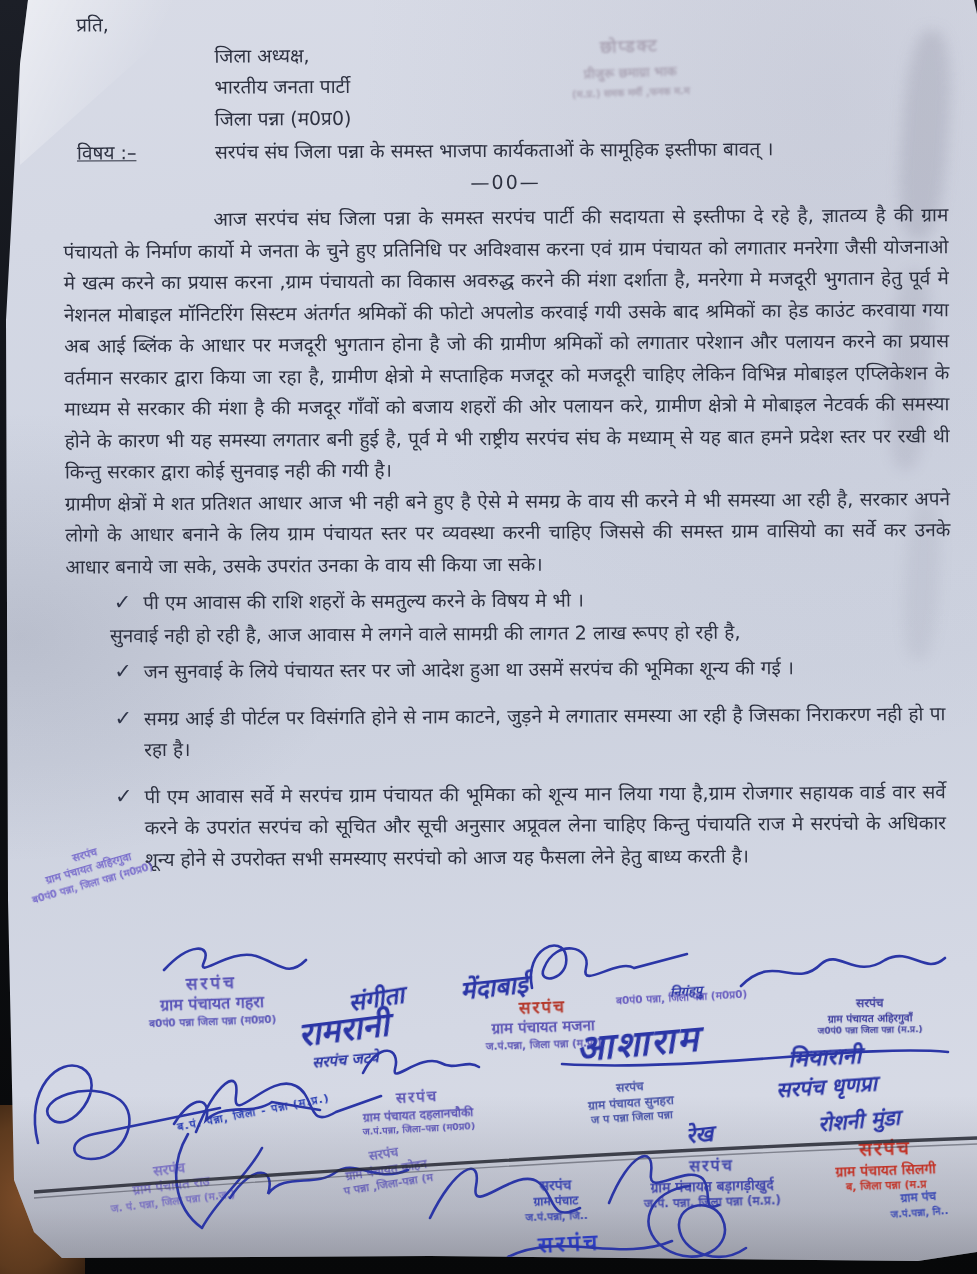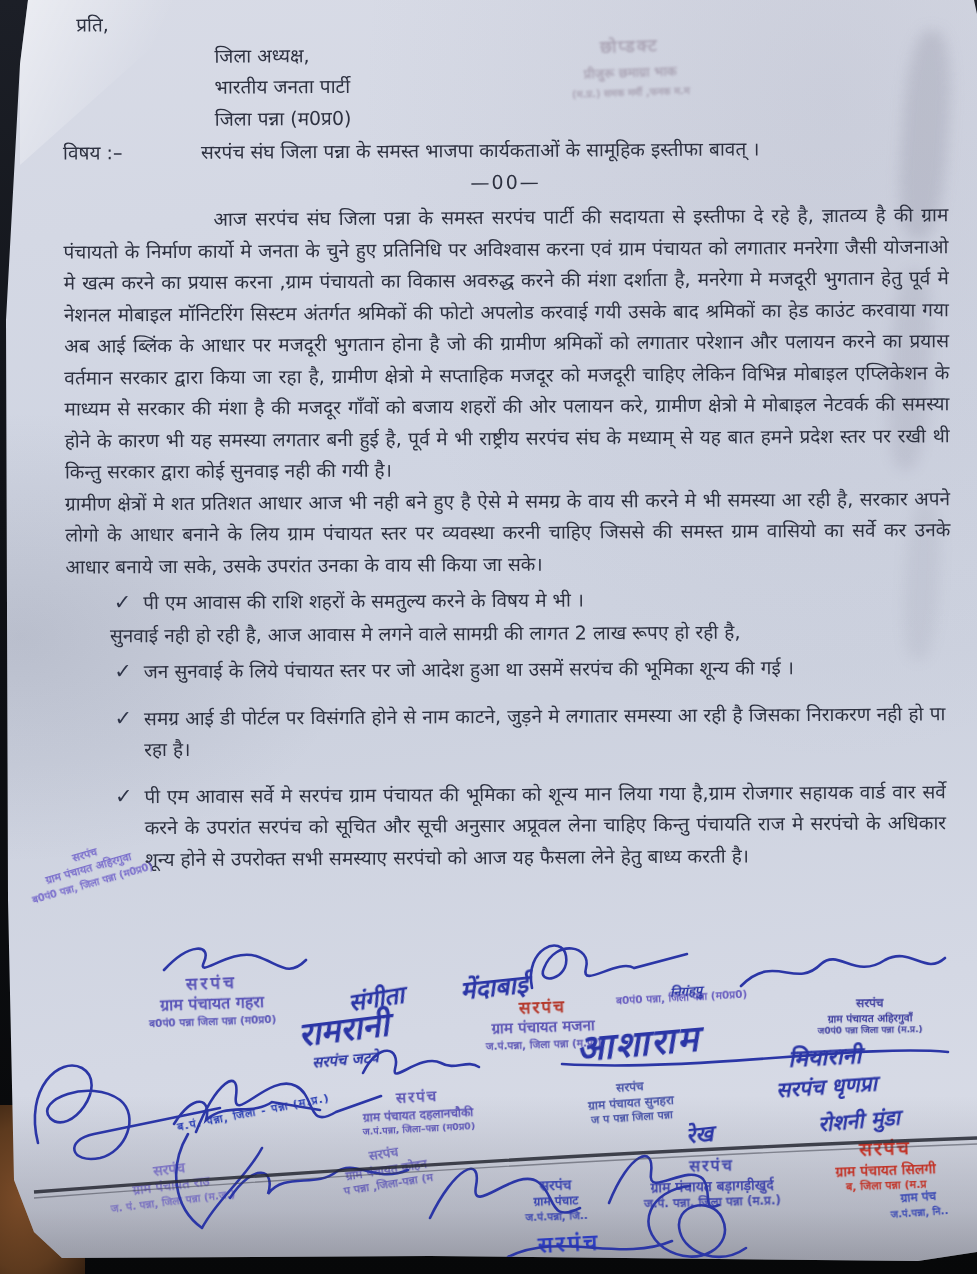--- a/index.html
+++ b/index.html
@@ -28,21 +28,21 @@
   .sm2{left:890px;top:270px;width:40px;height:200px;transform:rotate(3deg);opacity:.7;}
   .sm3{left:905px;top:500px;width:34px;height:160px;transform:rotate(3deg);opacity:.5;}
 
   
   .content{position:absolute;left:0;top:0;right:0;padding:10px 30px 0 62px;
     color:#2d3140;font-size:19px;line-height:31.5px;transform:rotate(-.35deg);
     transform-origin:top left;z-index:2;}
   .salutation{margin-left:14px;}
   .recipient{margin-left:152px;}
   .subject-row{display:flex;margin-top:2px;}
-  .subject-label{width:138px;flex:none;}
+  .subject-label{width:138px;margin-left:14px;flex:none;text-decoration:underline;}
   .subject-text{flex:1;padding-right:46px;text-align:justify;}
   .separator{text-align:center;letter-spacing:2px;margin:0 0 4px;}
   .para{text-align:justify;}
   .para1{text-indent:150px;}
   .bullet{display:flex;gap:12px;margin:5px 0 0 48px;text-align:justify;padding-right:6px;}
   .bullet .check{flex:none;font-size:21px;color:#2e3448;line-height:30px;}
   .b3,.b4{margin-top:15px;}
   .cont{margin:1px 0 0 44px;text-align:justify;padding-right:10px;}
 
   

